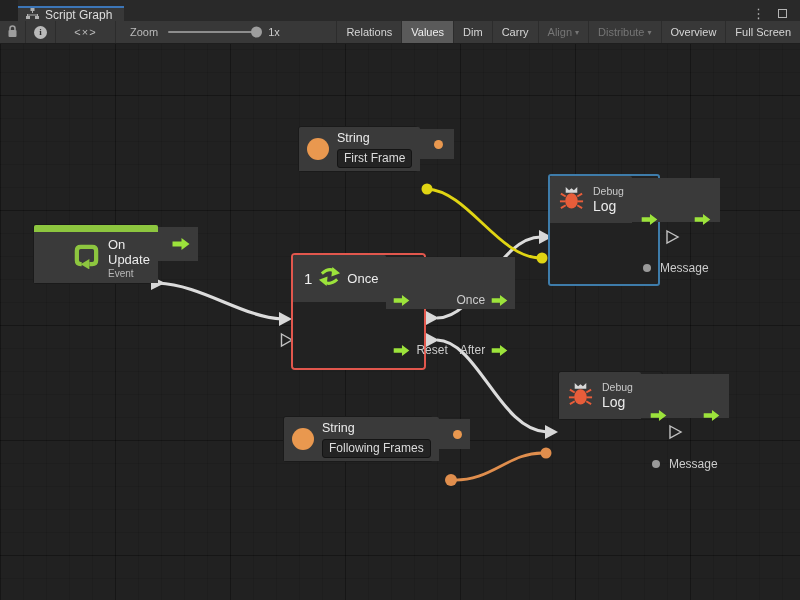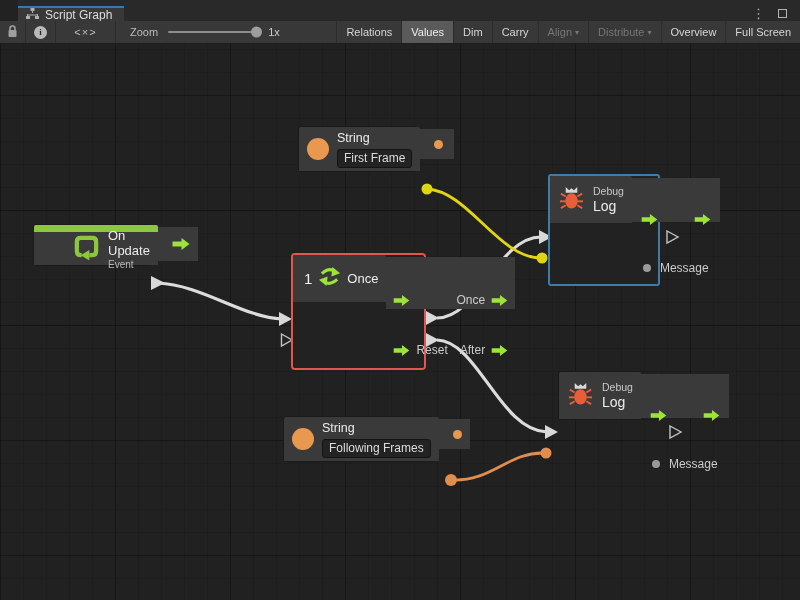--- a/index.html
+++ b/index.html
@@ -198,21 +198,21 @@
 
     <circle class="dot-yellow" cx="427" cy="145" r="5.5"></circle>
     <circle class="dot-yellow" cx="542" cy="214" r="5.5"></circle>
     <circle class="dot-orange" cx="451" cy="436" r="6"></circle>
     <circle class="dot-orange" cx="546" cy="409" r="5.5"></circle>
   </svg>
 
   <div class="node" style="left:33px; top:180px; width:118px;">
     <div class="sec" style="padding:0;">
       <div class="greenbar"></div>
-      <div class="hdr" style="height:33px;padding-left:39px;">
+      <div class="hdr" style="height:51px;padding-left:39px;">
         <span>
           <svg width="27" height="27" viewBox="0 0 28 28">
             <path class="loop-path" d="M9 23 H8 Q4 23 4 19 V9 Q4 5 8 5 H20 Q24 5 24 9 V19 Q24 23 20 23 H17"></path>
             <polygon class="loop-head" points="17,17.5 17,28.5 8,23"></polygon>
           </svg>
         </span>
         <span class="hdr-col">
           <span class="n-title">On Update</span>
           <span class="n-sub">Event</span>
         </span>

